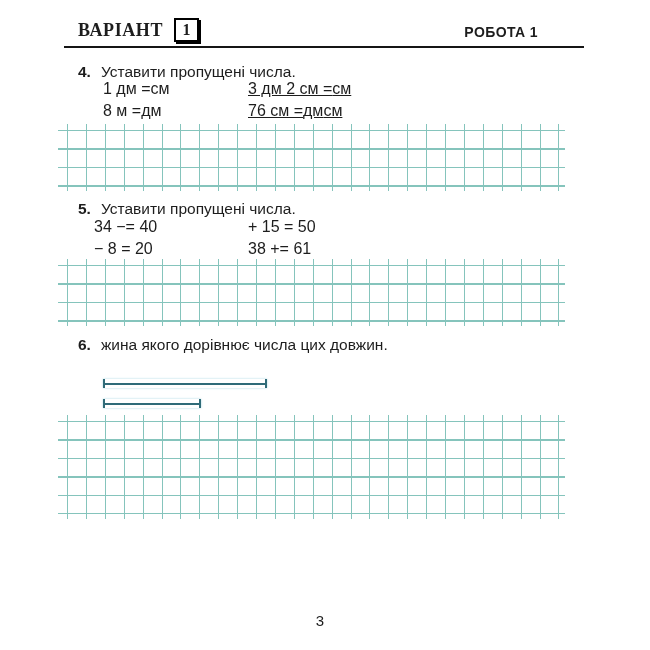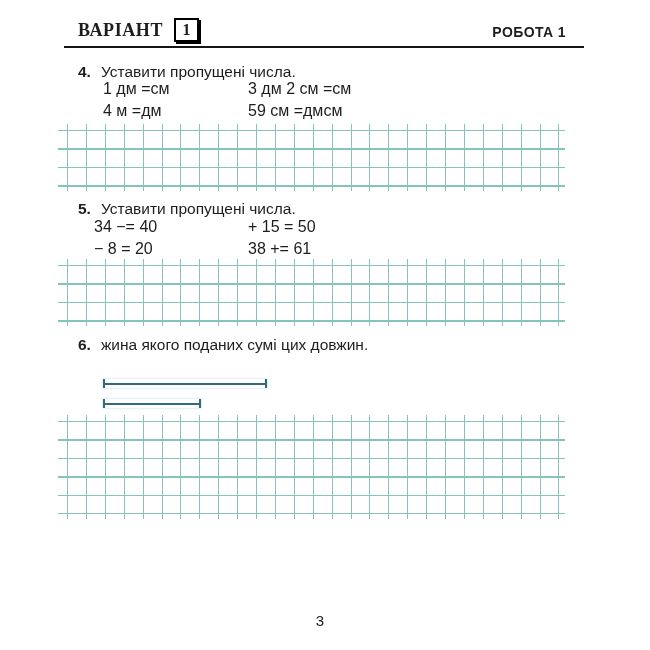--- a/index.html
+++ b/index.html
@@ -15,21 +15,21 @@
   .variant-label {
     font-family:"Liberation Serif", serif; font-weight:bold;
     font-size:18px; letter-spacing:0.6px;
   }
   .variant-box {
     width:21px; height:20px; border:2px solid #000; background:#fff;
     box-shadow:2px 2px 0 #000;
     display:flex; align-items:center; justify-content:center;
     font-family:"Liberation Serif", serif; font-weight:bold; font-size:16px;
   }
-  .work-label { right:84px; top:24px; font-weight:bold; font-size:14px; letter-spacing:0.4px; }
+  .work-label { right:112px; top:24px; font-weight:bold; font-size:14px; letter-spacing:0.4px; }
   .header-rule { left:64px; top:46px; width:520px; height:2px; background:#151515; }
 
   
   .task-header { display:flex; gap:10px; font-size:15.5px; line-height:21px; }
   .task-num { font-weight:bold; flex:0 0 auto; }
 
   .eq-col { display:flex; flex-direction:column; }
   .eq {
     display:flex; align-items:center; 
     height:20px; margin-bottom:2px; font-size:16px; white-space:nowrap;
@@ -73,34 +73,34 @@
   <span>Уставити пропущені числа.</span>
 </div>
 
 <div class="abs eq-col" style="left:103px; top:79px;">
   <div class="eq">
     <span>1 дм =</span>
 
     <span>см</span>
   </div>
   <div class="eq">
-    <span>4 м =</span>
+    <span>8 м =</span>
 
     <span>дм</span>
   </div>
 </div>
 
-<div class="abs eq-col" style="left:248px; top:79px;">
+<div class="abs eq-col" style="left:248px; top:79px;text-decoration:underline;">
   <div class="eq">
     <span>3 дм 2 см =</span>
 
     <span>см</span>
   </div>
   <div class="eq">
-    <span>59 см =</span>
+    <span>76 см =</span>
 
     <span>дм</span>
 
     <span>см</span>
   </div>
 </div>
 
 <div class="abs grid" style="left:58px; top:124px; width:507px; height:67px;"></div>
 
 <div class="abs task-header" style="left:78px; top:198px;">
@@ -130,21 +130,21 @@
 
     <span>= 61</span>
   </div>
 </div>
 
 <div class="abs grid" style="left:58px; top:259px; width:507px; height:67px;"></div>
 
 <div class="abs task-header" style="left:78px; top:334px;">
   <span class="task-num">6.</span>
   <span>
-    <span style="display:block;">жина якого поданих сумі цих довжин.</span>
+    <span style="display:block;">жина якого дорівнює числа цих довжин.</span>
   </span>
 </div>
 
 <div class="abs segment" style="left:103px; top:379px; width:160px;"></div>
 <div class="abs segment" style="left:103px; top:399px; width:94px;"></div>
 
 <div class="abs grid" style="left:58px; top:415px; width:507px; height:104px;"></div>
 
 <div class="abs page-number">3</div>
 

